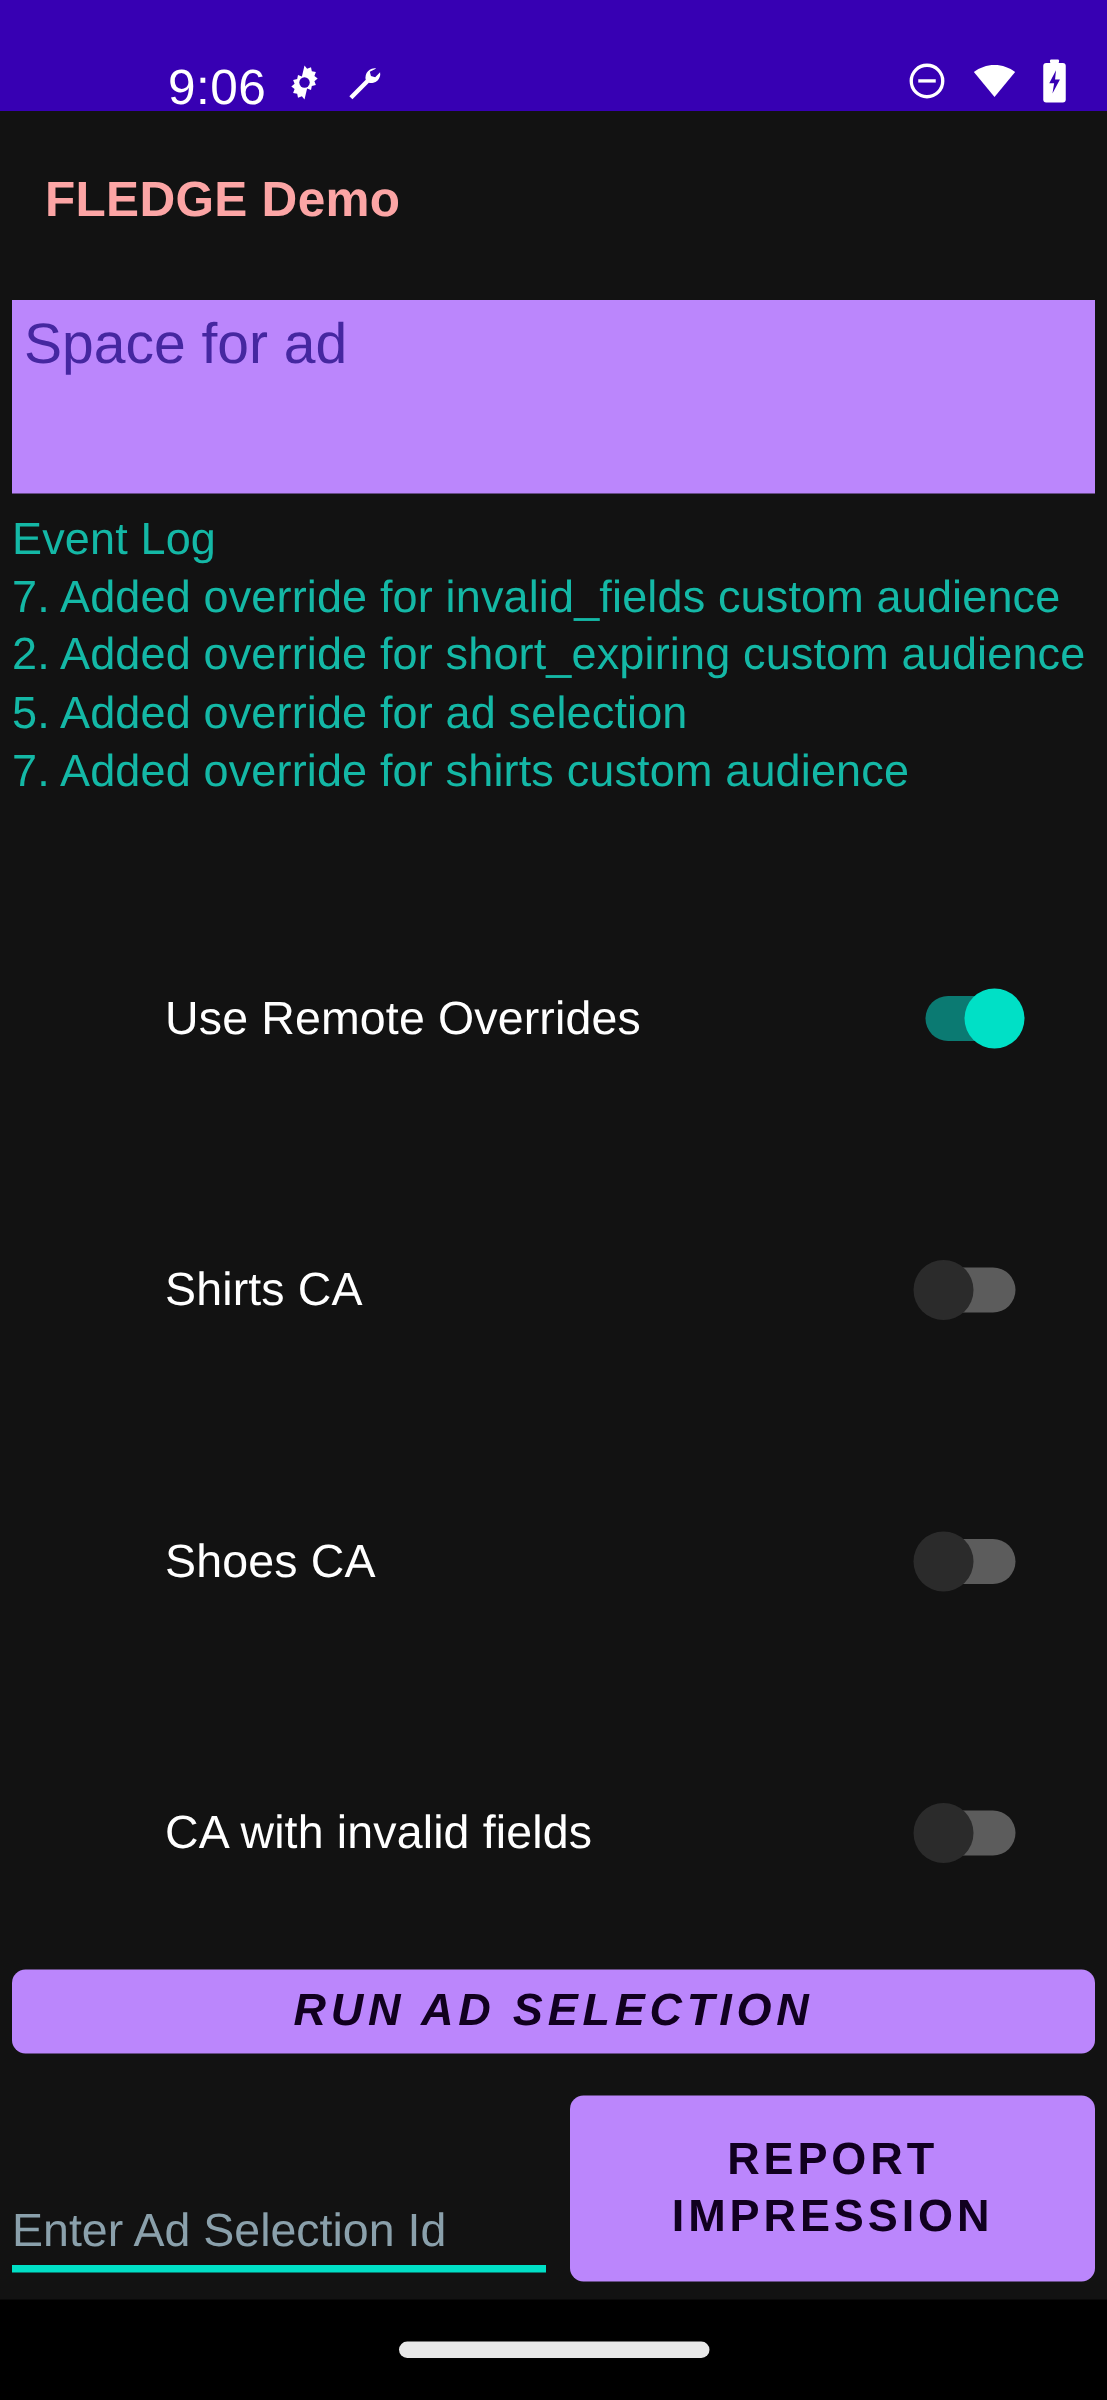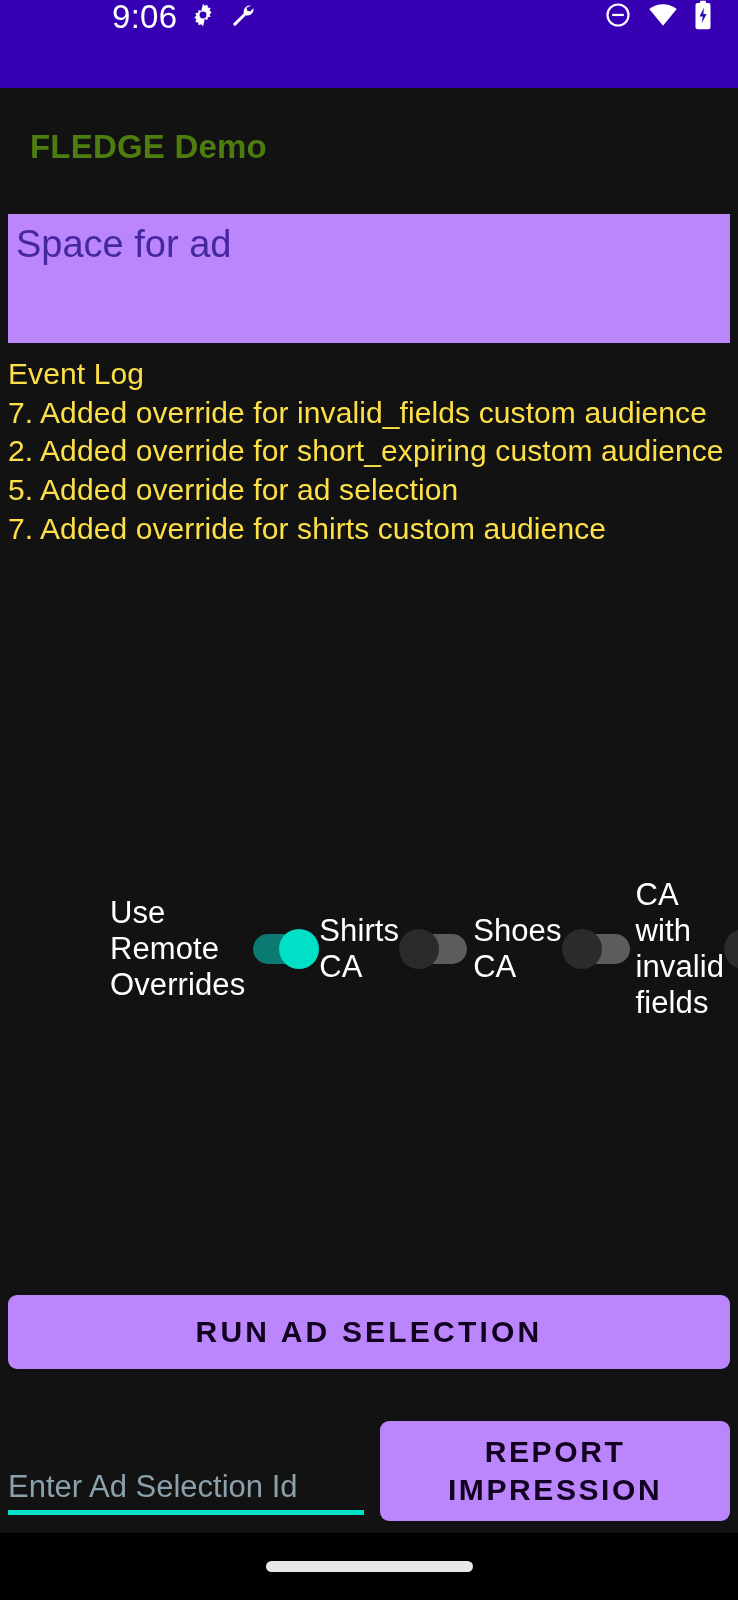--- a/index.html
+++ b/index.html
@@ -16,24 +16,24 @@
     position: relative;
     width: 738px;
     height: 1600px;
     background: #121212;
     display: flex;
     flex-direction: column;
   }
 
   
   .status-bar {
-    height: 88px;
+    height: 74px;
     background: #3700B3;
     display: flex;
-    align-items: flex-start;
+    align-items: flex-end;
     justify-content: space-between;
     padding: 0 26px 0 0;
     flex: 0 0 auto;
     gap: 16px;
   }
   .status-left {
     display: flex;
     align-items: center;
     gap: 13px;
     padding-left: 112px;
@@ -55,21 +55,21 @@
   
   .app-bar {
     height: 118px;
     background: #121212;
     display: flex;
     align-items: center;
     padding-left: 30px;
     flex: 0 0 auto;
   }
   .app-title {
-    color: #4d7c0f;
+    color: #fca5a5;
     font-size: 33px;
     font-weight: bold;
     letter-spacing: 0.2px;
   }
 
   
   .ad-space {
     margin: 8px 8px 0 8px;
     height: 129px;
     background: #BB86FC;
@@ -83,31 +83,31 @@
   }
 
   
   .event-log {
     margin: 12px 8px 0 8px;
     height: 245px;
     overflow: hidden;
     flex: 0 0 auto;
   }
   .event-log-line {
-    color: #fde047;
+    color: #14b8a6;
     font-size: 30px;
     line-height: 1.29;
     letter-spacing: 0.1px;
   }
 
   
   .toggle-list {
     flex: 1 1 auto;
     display: flex;
-    flex-direction: row;
+    flex-direction: column;
     padding: 0 55px 0 110px;
     margin-top: 2px;
   }
   .toggle-row {
     flex: 1 1 0;
     display: flex;
     align-items: center;
     justify-content: space-between;
   }
   .toggle-label {
@@ -153,24 +153,25 @@
     color: #11001f;
     border: none;
     border-radius: 9px;
     font-family: "Liberation Sans", sans-serif;
     cursor: pointer;
     text-align: center;
   }
   .run-button {
     display: block;
     width: 100%;
-    height: 74px;
+    height: 56px;
     font-size: 30px;
     font-weight: bold;
     letter-spacing: 3.2px;
+    font-style: italic;
   }
 
   
   .bottom-row {
     display: flex;
     align-items: flex-end;
     padding: 0 8px;
     gap: 16px;
     flex: 0 0 auto;
     height: 136px;
@@ -201,21 +202,21 @@
   .text-field .underline {
     position: absolute;
     bottom: 6px;
     left: 0;
     right: 0;
     height: 5px;
     background: #00E0C6;
   }
   .report-button {
     width: 392px;
-    height: 100px;
+    height: 124px;
     font-size: 30px;
     font-weight: bold;
     letter-spacing: 2.6px;
     line-height: 1.28;
     border-radius: 9px;
   }
 
   
   .nav-bar {
     height: 67px;

